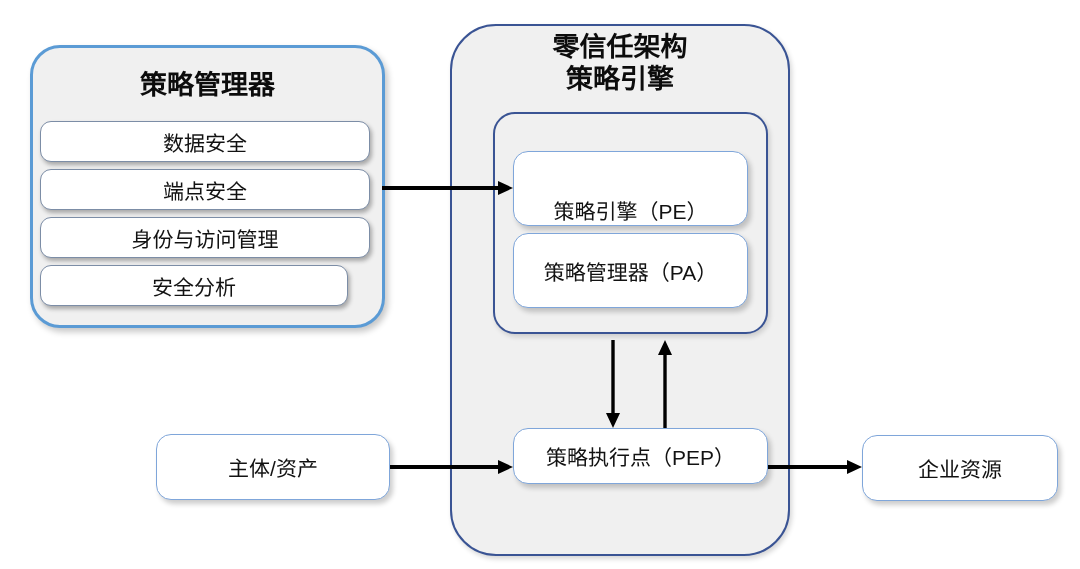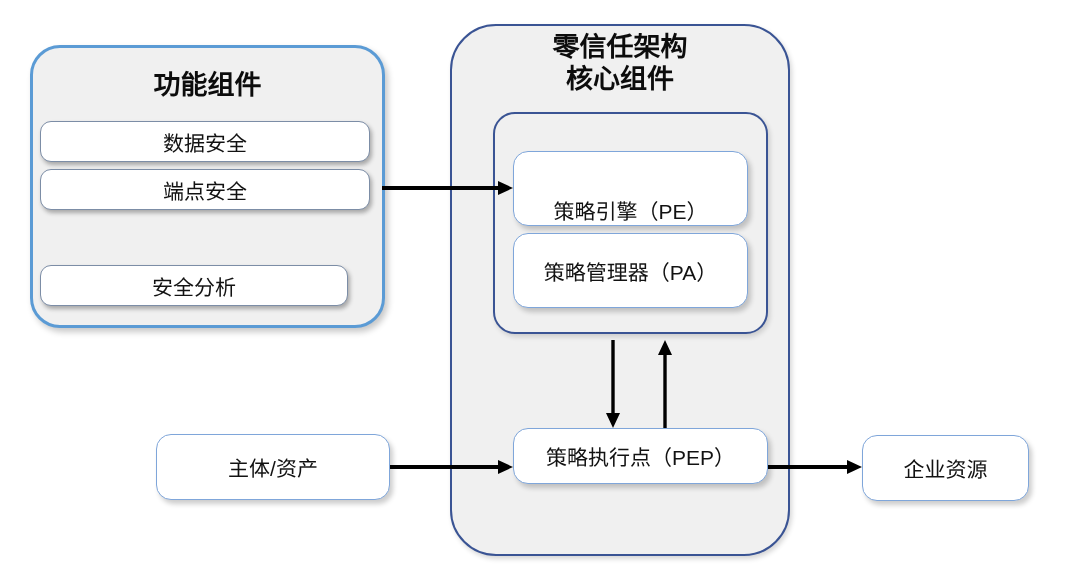--- a/index.html
+++ b/index.html
@@ -96,59 +96,62 @@
   }
   .arrow-head { fill: #000000; }
 </style>
 </head>
 <body>
 
 <div id="canvas">
 
   <div class="panel panel-left" style="left:30px; top:45px; width:355px; height:283px;"></div>
 
-  <div class="panel-title" id="title-left" style="left:30px; top:70px; width:355px;">功能组件</div>
+  <div class="panel-title" id="title-left" style="left:30px; top:70px; width:355px;">策略管理器</div>
 
   <div class="node node-gray" style="left:40px; top:121px; width:330px; height:41px;">
     <span>数据安全</span>
   </div>
 
   <div class="node node-gray" style="left:40px; top:169px; width:330px; height:41px;">
     <span>端点安全</span>
   </div>
 
+  <div class="node node-gray" style="left:40px; top:217px; width:330px; height:41px;">
+    <span>身份与访问管理</span>
+  </div>
 
   <div class="node node-gray" style="left:40px; top:265px; width:308px; height:41px;">
     <span>安全分析</span>
   </div>
 
   <div class="panel panel-center" style="left:450px; top:24px; width:340px; height:532px;"></div>
 
   <div class="panel-title" id="title-center" style="left:450px; top:32px; width:340px;">零信任架构
-核心组件</div>
+策略引擎</div>
 
   <div class="group-inner" style="left:493px; top:112px; width:275px; height:222px;"></div>
 
   <div class="node node-blue" style="left:513px; top:151px; width:235px; height:75px;align-items:flex-end;">
     <span>策略引擎（PE）</span>
   </div>
 
   <div class="node node-blue" style="left:513px; top:233px; width:235px; height:75px;">
     <span>策略管理器（PA）</span>
   </div>
 
   <div class="node node-blue" style="left:513px; top:428px; width:255px; height:56px;">
     <span>策略执行点（PEP）</span>
   </div>
 
   <div class="node node-blue" style="left:156px; top:434px; width:234px; height:66px;">
     <span>主体/资产</span>
   </div>
 
-  <div class="node node-blue" style="left:862px; top:435px; width:167px; height:66px;">
+  <div class="node node-blue" style="left:862px; top:435px; width:196px; height:66px;">
     <span>企业资源</span>
   </div>
 
   <svg class="arrow-svg" style="left:0; top:0; width:1080px; height:569px;">
     <line class="arrow-line" x1="382" y1="188" x2="503" y2="188"></line>
     <polygon class="arrow-head" points="513,188 498,181 498,195"></polygon>
   </svg>
 
   <svg class="arrow-svg" style="left:0; top:0; width:1080px; height:569px;">
     <line class="arrow-line-thin" x1="613" y1="340" x2="613" y2="418"></line>

